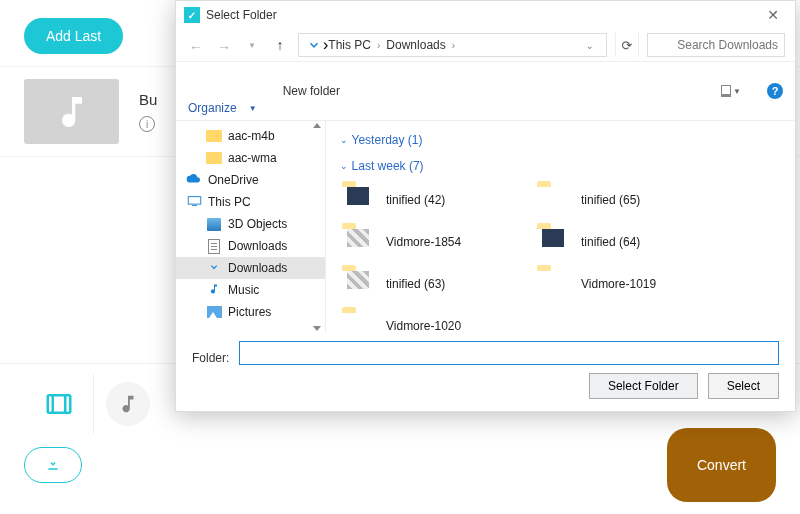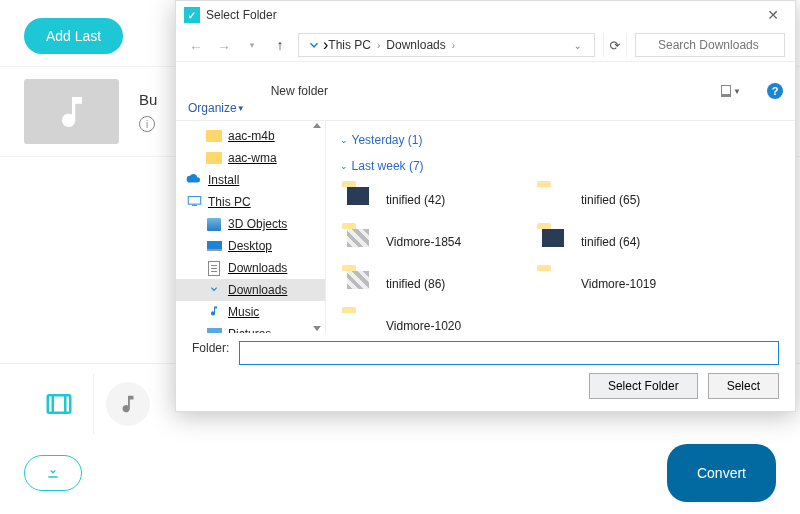--- a/index.html
+++ b/index.html
@@ -21,54 +21,54 @@
 .mode-icon.video svg { width: 30px; height: 30px; fill: none; stroke: #1ec7d6; stroke-width: 2; }
 .mode-icon.audio { background: #f4f4f4; border-radius: 50%; width: 44px; height: 44px; margin: 0 18px 0 12px; border: none; }
 .mode-icon.audio svg { width: 22px; height: 22px; fill: #888; }
 .radio-group { display: flex; gap: 40px; margin-left: 10px; }
 .radio-opt { display: flex; align-items: center; gap: 8px; color: #333; font-size: 14px; }
 .radio-opt .rdot { width: 14px; height: 14px; border: 1px solid #888; border-radius: 50%; }
 
 .bg-footer { position: absolute; bottom: 12px; left: 24px; right: 24px; display: flex; justify-content: space-between; align-items: center; }
 .install-btn { border: 1px solid #1ec7d6; color: #1ec7d6; background: #fff; border-radius: 20px; padding: 9px 20px; font-size: 14px; display: flex; align-items: center; gap: 10px; cursor: pointer; }
 .install-btn svg { width: 16px; height: 16px; fill: #1ec7d6; }
-.convert-btn { background: #0369a1; color: #fff; border: none; border-radius: 20px; padding: 21px 30px; font-size: 14px; }
+.convert-btn { background: #a16207; color: #fff; border: none; border-radius: 20px; padding: 29px 30px; font-size: 14px; }
 
 
 .dialog { position: absolute; left: 175px; top: 0; width: 621px; height: 412px; background: #fff; box-shadow: 0 4px 24px rgba(0,0,0,.25); display: flex; flex-direction: column; border: 1px solid #ddd; }
 .dlg-title { display: flex; align-items: center; padding: 4px 8px; font-size: 12px; color: #333; }
 .dlg-title .app-icon { width: 16px; height: 16px; background: #1ec7d6; margin-right: 6px; display: flex; align-items: center; justify-content: center; color: #fff; font-size: 10px; font-weight: bold; }
 .dlg-title .spacer { flex: 1; }
 .dlg-title .close { font-size: 14px; color: #666; padding: 2px 8px; cursor: pointer; }
 
 .dlg-nav { display: flex; align-items: center; padding: 4px 10px; gap: 8px; }
 .dlg-nav .arrow { width: 20px; height: 20px; display: flex; align-items: center; justify-content: center; color: #aaa; font-size: 14px; }
 .dlg-nav .arrow.up { color: #333; }
 .dlg-nav .dn-icon { width: 18px; height: 18px; }
 .dlg-nav .dn-icon svg { width: 18px; height: 18px; fill: #1c84d6; }
 .dlg-nav .crumbs { display: flex; align-items: center; gap: 6px; font-size: 12px; color: #333; flex: 1; }
 .dlg-nav .crumbs .sep { color: #888; font-size: 10px; }
 .dlg-nav .crumb-drop { color: #888; font-size: 10px; margin-left: auto; padding-right: 6px;}
 .dlg-nav .refresh { width: 24px; height: 24px; display: flex; align-items: center; justify-content: center; color: #555; border-left: 1px solid #eee; border-right: 1px solid #eee; font-size: 13px;}
-.dlg-nav .search { width: 150px; border: 1px solid #ddd; font-size: 12px; padding: 4px 6px 4px 22px; color: #999; position: relative; }
+.dlg-nav .search { width: 138px; border: 1px solid #ddd; font-size: 12px; padding: 4px 6px 4px 22px; color: #999; position: relative; text-align: right; }
 .dlg-nav .search-wrap { position: relative; }
 .dlg-nav .search-wrap svg { position: absolute; left: 5px; top: 5px; width: 12px; height: 12px; fill: #999; }
 .crumbs-box { display: flex; align-items: center; border: 1px solid #ddd; flex: 1; height: 24px; padding: 0 6px; }
 
 .dlg-toolbar { display: flex; align-items: center; padding: 5px 12px; border-top: 1px solid #eee; border-bottom: 1px solid #eee; font-size: 12px; gap: 26px; }
-.dlg-toolbar .org { color: #2a5db0; display: flex; gap: 0; align-items: center; margin-top: 34px;}
+.dlg-toolbar .org { color: #2a5db0; display: flex; gap: 12px; align-items: center; margin-top: 34px;}
 .dlg-toolbar .org .tri { font-size: 8px; color: #2a5db0; }
 .dlg-toolbar .newf { color: #333; }
 .dlg-toolbar .spacer { flex: 1; }
 .dlg-toolbar .view-ic { width: 20px; height: 14px; display:flex; align-items:center; gap:2px;}
 .dlg-toolbar .view-ic .bars{ width:14px; height:12px; border: 1px solid #888; border-bottom-width:3px;}
 .dlg-toolbar .help { width: 16px; height: 16px; border-radius: 50%; background: #1c84d6; color: #fff; display: flex; align-items: center; justify-content: center; font-size: 11px; font-weight:bold;}
 
 .dlg-body { flex: 1; display: flex; overflow: hidden; }
-.tree { width: 150px; border-right: 1px solid #eee; overflow-y: auto; font-size: 12px; padding: 4px 0; position: relative; text-decoration: underline; }
+.tree { width: 150px; border-right: 1px solid #eee; overflow-y: auto; font-size: 12px; padding: 4px 0; position: relative; }
 .tree::-webkit-scrollbar { width: 14px; }
 .tree::-webkit-scrollbar-thumb { background: #ccc; }
 .tree .scroll-hint { position:absolute; right:2px; top:2px; bottom:2px; width:12px; }
 .tree .scroll-hint::before, .tree .scroll-hint::after { content:''; position:absolute; left:2px; width:0; height:0; border-left:4px solid transparent; border-right:4px solid transparent;}
 .tree .scroll-hint::before { top:0; border-bottom:5px solid #888;}
 .tree .scroll-hint::after { bottom:0; border-top:5px solid #888;}
 .tree-item { display: flex; align-items: center; gap: 6px; padding: 4px 6px 4px 20px; white-space: nowrap; color: #222; }
 .tree-item.sel { background: #e5e5e5; }
 .tree-item .ic { width: 16px; height: 14px; flex-shrink: 0; display:flex; align-items:center; justify-content:center;}
 .ic-folder { background: #ffd76a; border-radius: 1px; }
@@ -93,21 +93,21 @@
 .item .thumb { width: 34px; height: 30px; flex-shrink: 0; }
 .folder-ic { width: 34px; height: 28px; position: relative; }
 .folder-ic .back { position:absolute; inset:0; background:#ffe49a; border-radius:2px; }
 .folder-ic .back::before { content:''; position:absolute; top:-4px; left:0; width:14px; height:6px; background:#ffe49a; border-radius:2px 2px 0 0;}
 .folder-ic .front { position:absolute; top:6px; left:0; right:0; bottom:0; background:#ffd76a; border-radius:0 0 2px 2px;}
 .folder-ic .inner { position:absolute; top:2px; left:5px; width:22px; height:18px; background:#fff; z-index:1;}
 .folder-ic .inner.dk { background:#2a3c55;}
 .folder-ic .inner.img { background: repeating-linear-gradient(45deg,#bbb,#bbb 4px,#eee 4px,#eee 8px);}
 .item .lbl { color: #222; }
 
-.dlg-folder { display: flex; align-items: flex-start; gap: 10px; padding: 8px 16px; font-size: 12px; }
+.dlg-folder { display: flex; align-items: flex-end; gap: 10px; padding: 8px 16px; font-size: 12px; }
 .dlg-folder label { color: #333; }
 .dlg-folder input { flex: 1; border: 1px solid #1c84d6; padding: 4px 6px; font-size: 12px; }
 
 .dlg-btns { display: flex; justify-content: flex-end; gap: 10px; padding: 0 16px 12px; }
 .dlg-btns button { padding: 5px 18px; font-size: 12px; border: 1px solid #aaa; background: #f3f3f3; cursor: pointer; }
 .dlg-btns button.primary { background: #eef0f2; }
 </style>
 </head>
 <body>
 
@@ -233,42 +233,36 @@
             <span class="ic-folder" style="width:16px;height:12px;display:block"></span>
           </span>
           <span>aac-wma</span>
         </div>
         <div class="tree-item header">
           <span class="ic">
             <span class="ic-onedrive"><svg viewBox="0 0 24 16">
                 <path d="M6 14a5 5 0 010-10 6 6 0 0111 2 4 4 0 010 8H6z"></path>
               </svg></span>
           </span>
-          <span>Install</span>
+          <span>OneDrive</span>
         </div>
         <div class="tree-item header">
           <span class="ic">
             <span class="ic-pc"><svg viewBox="0 0 24 18">
                 <rect x="2" y="2" width="20" height="12"></rect>
                 <line x1="8" y1="16" x2="16" y2="16"></line>
               </svg></span>
           </span>
           <span>This PC</span>
         </div>
         <div class="tree-item sub">
           <span class="ic">
             <span class="ic-3d" style="width:14px;height:13px;display:block"></span>
           </span>
           <span>3D Objects</span>
-        </div>
-        <div class="tree-item sub">
-          <span class="ic">
-            <span class="ic-desk"></span>
-          </span>
-          <span>Desktop</span>
         </div>
         <div class="tree-item sub">
           <span class="ic">
             <span class="ic-doc"></span>
           </span>
           <span>Downloads</span>
         </div>
         <div class="tree-item sub sel">
           <span class="ic">
             <span class="ic-down"><svg viewBox="0 0 24 24">
@@ -313,21 +307,21 @@
           <div class="item">
             <span class="thumb"><span class="folder-ic"><span class="back"></span><span class="inner img"></span><span class="front"></span></span></span>
             <span class="lbl">Vidmore-1854</span>
           </div>
           <div class="item">
             <span class="thumb"><span class="folder-ic"><span class="back"></span><span class="inner dk"></span><span class="front"></span></span></span>
             <span class="lbl">tinified (64)</span>
           </div>
           <div class="item">
             <span class="thumb"><span class="folder-ic"><span class="back"></span><span class="inner img"></span><span class="front"></span></span></span>
-            <span class="lbl">tinified (86)</span>
+            <span class="lbl">tinified (63)</span>
           </div>
           <div class="item">
             <span class="thumb"><span class="folder-ic"><span class="back"></span><span class="front"></span></span></span>
             <span class="lbl">Vidmore-1019</span>
           </div>
           <div class="item">
             <span class="thumb"><span class="folder-ic"><span class="back"></span><span class="front"></span></span></span>
             <span class="lbl">Vidmore-1020</span>
           </div>
         </div>

